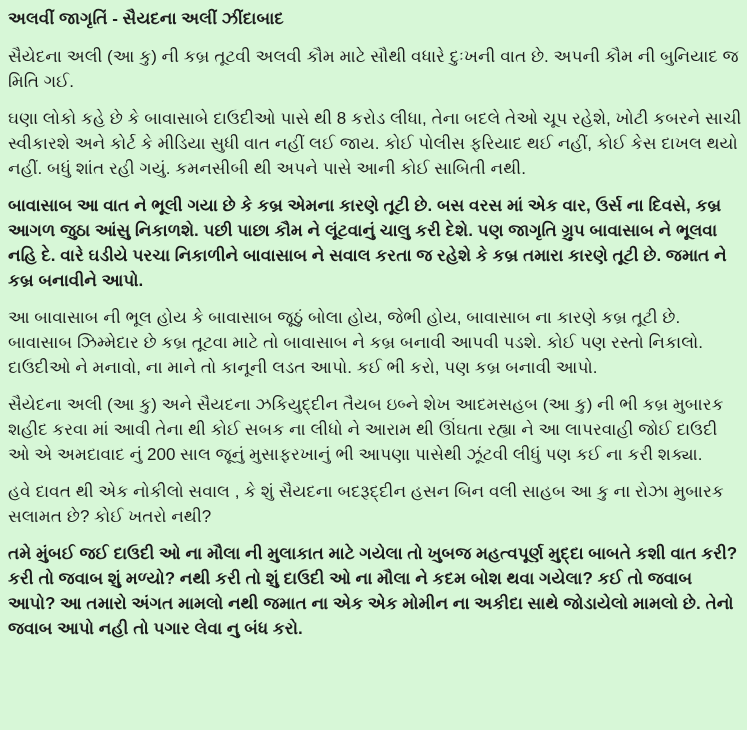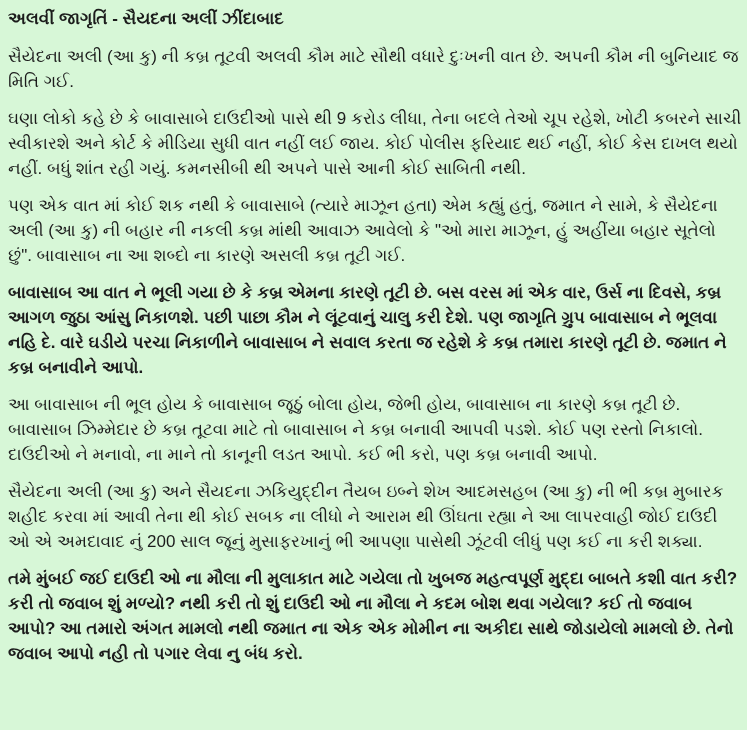--- a/index.html
+++ b/index.html
@@ -35,20 +35,20 @@
   .para.bold {
     font-weight: bold;
   }
 </style>
 </head>
 <body>
 
 <div class="doc">
   <h1 class="title">અલવીં જાગૃતિં - સૈયદના અલીં ઝીંદાબાદ</h1>
   <p class="para">સૈયેદના અલી (આ કુ) ની કબ્ર તૂટવી અલવી કૌમ માટે સૌથી વધારે દુઃખની વાત છે. અપની કૌમ ની બુનિયાદ જ મિતિ ગઈ.</p>
-  <p class="para">ઘણા લોકો કહે છે કે બાવાસાબે દાઉદીઓ પાસે થી 9 કરોડ લીધા, તેના બદલે તેઓ ચૂપ રહેશે, ખોટી કબરને સાચી સ્વીકારશે અને કોર્ટ કે મીડિયા સુધી વાત નહીં લઈ જાય. કોઈ પોલીસ ફરિયાદ થઈ નહીં, કોઈ કેસ દાખલ થયો નહીં. બધું શાંત રહી ગયું. કમનસીબી થી અપને પાસે આની કોઈ સાબિતી નથી.</p>
-  <p class="para">પણ એક વાત માં કોઈ શક નથી કે બાવાસાબે (ત્યારે માઝૂન હતા) એમ કહ્યું હતું, જમાત ને સામે, કે સૈયેદના અલી (આ કુ) ની બહાર ની નકલી કબ્ર માંથી આવાઝ આવેલો કે "ઓ મારા માઝૂન, હું અહીંયા બહાર સૂતેલો છું". બાવાસાબ ના આ શબ્દો ના કારણે અસલી કબ્ર તૂટી ગઈ.</p>
+  <p class="para">ઘણા લોકો કહે છે કે બાવાસાબે દાઉદીઓ પાસે થી 8 કરોડ લીધા, તેના બદલે તેઓ ચૂપ રહેશે, ખોટી કબરને સાચી સ્વીકારશે અને કોર્ટ કે મીડિયા સુધી વાત નહીં લઈ જાય. કોઈ પોલીસ ફરિયાદ થઈ નહીં, કોઈ કેસ દાખલ થયો નહીં. બધું શાંત રહી ગયું. કમનસીબી થી અપને પાસે આની કોઈ સાબિતી નથી.</p>
   <p class="para bold">બાવાસાબ આ વાત ને ભૂલી ગયા છે કે કબ્ર એમના કારણે તૂટી છે. બસ વરસ માં એક વાર, ઉર્સ ના દિવસે, કબ્ર આગળ જુઠા આંસુ નિકાળશે. પછી પાછા કૌમ ને લૂંટવાનું ચાલુ કરી દેશે. પણ જાગૃતિ ગ્રુપ બાવાસાબ ને ભૂલવા નહિ દે. વારે ઘડીયે પરચા નિકાળીને બાવાસાબ ને સવાલ કરતા જ રહેશે કે કબ્ર તમારા કારણે તૂટી છે. જમાત ને કબ્ર બનાવીને આપો.</p>
   <p class="para">આ બાવાસાબ ની ભૂલ હોય કે બાવાસાબ જૂઠું બોલા હોય, જેભી હોય, બાવાસાબ ના કારણે કબ્ર તૂટી છે. બાવાસાબ ઝિમ્મેદાર છે કબ્ર તૂટવા માટે તો બાવાસાબ ને કબ્ર બનાવી આપવી પડશે. કોઈ પણ રસ્તો નિકાલો. દાઉદીઓ ને મનાવો, ના માને તો કાનૂની લડત આપો. કઈ ભી કરો, પણ કબ્ર બનાવી આપો.</p>
   <p class="para">સૈયેદના અલી (આ કુ) અને સૈયદના ઝકિયુદ્દીન તૈયબ ઇબ્ને શેખ આદમસહબ  (આ કુ) ની ભી કબ્ર મુબારક શહીદ કરવા માં આવી તેના થી કોઈ સબક ના લીધો ને આરામ થી ઊંઘતા રહ્યા ને આ લાપરવાહી જોઈ દાઉદી ઓ એ અમદાવાદ નું 200 સાલ જૂનું મુસાફરખાનું ભી આપણા પાસેથી ઝૂંટવી લીધું પણ કઈ ના કરી શક્યા.</p>
+  <p class="para">હવે દાવત થી એક નોકીલો સવાલ , કે શું  સૈયદના બદરૂદ્દીન હસન બિન વલી સાહબ આ કુ ના રોઝા મુબારક સલામત છે? કોઈ ખતરો નથી?</p>
   <p class="para bold">તમે મુંબઈ જઈ દાઉદી ઓ ના મૌલા ની મુલાકાત માટે ગયેલા તો ખુબજ મહત્વપૂર્ણ મુદ્દા બાબતે કશી વાત કરી? કરી તો જવાબ શું મળ્યો? નથી કરી તો શું દાઉદી ઓ ના મૌલા ને કદમ બોશ થવા ગયેલા? કઈ તો જવાબ આપો? આ તમારો અંગત મામલો નથી જમાત ના એક એક મોમીન ના અકીદા સાથે જોડાયેલો મામલો છે. તેનો જવાબ આપો નહી તો પગાર લેવા નુ બંધ કરો.</p>
 
 </div>
 
 </body></html>

